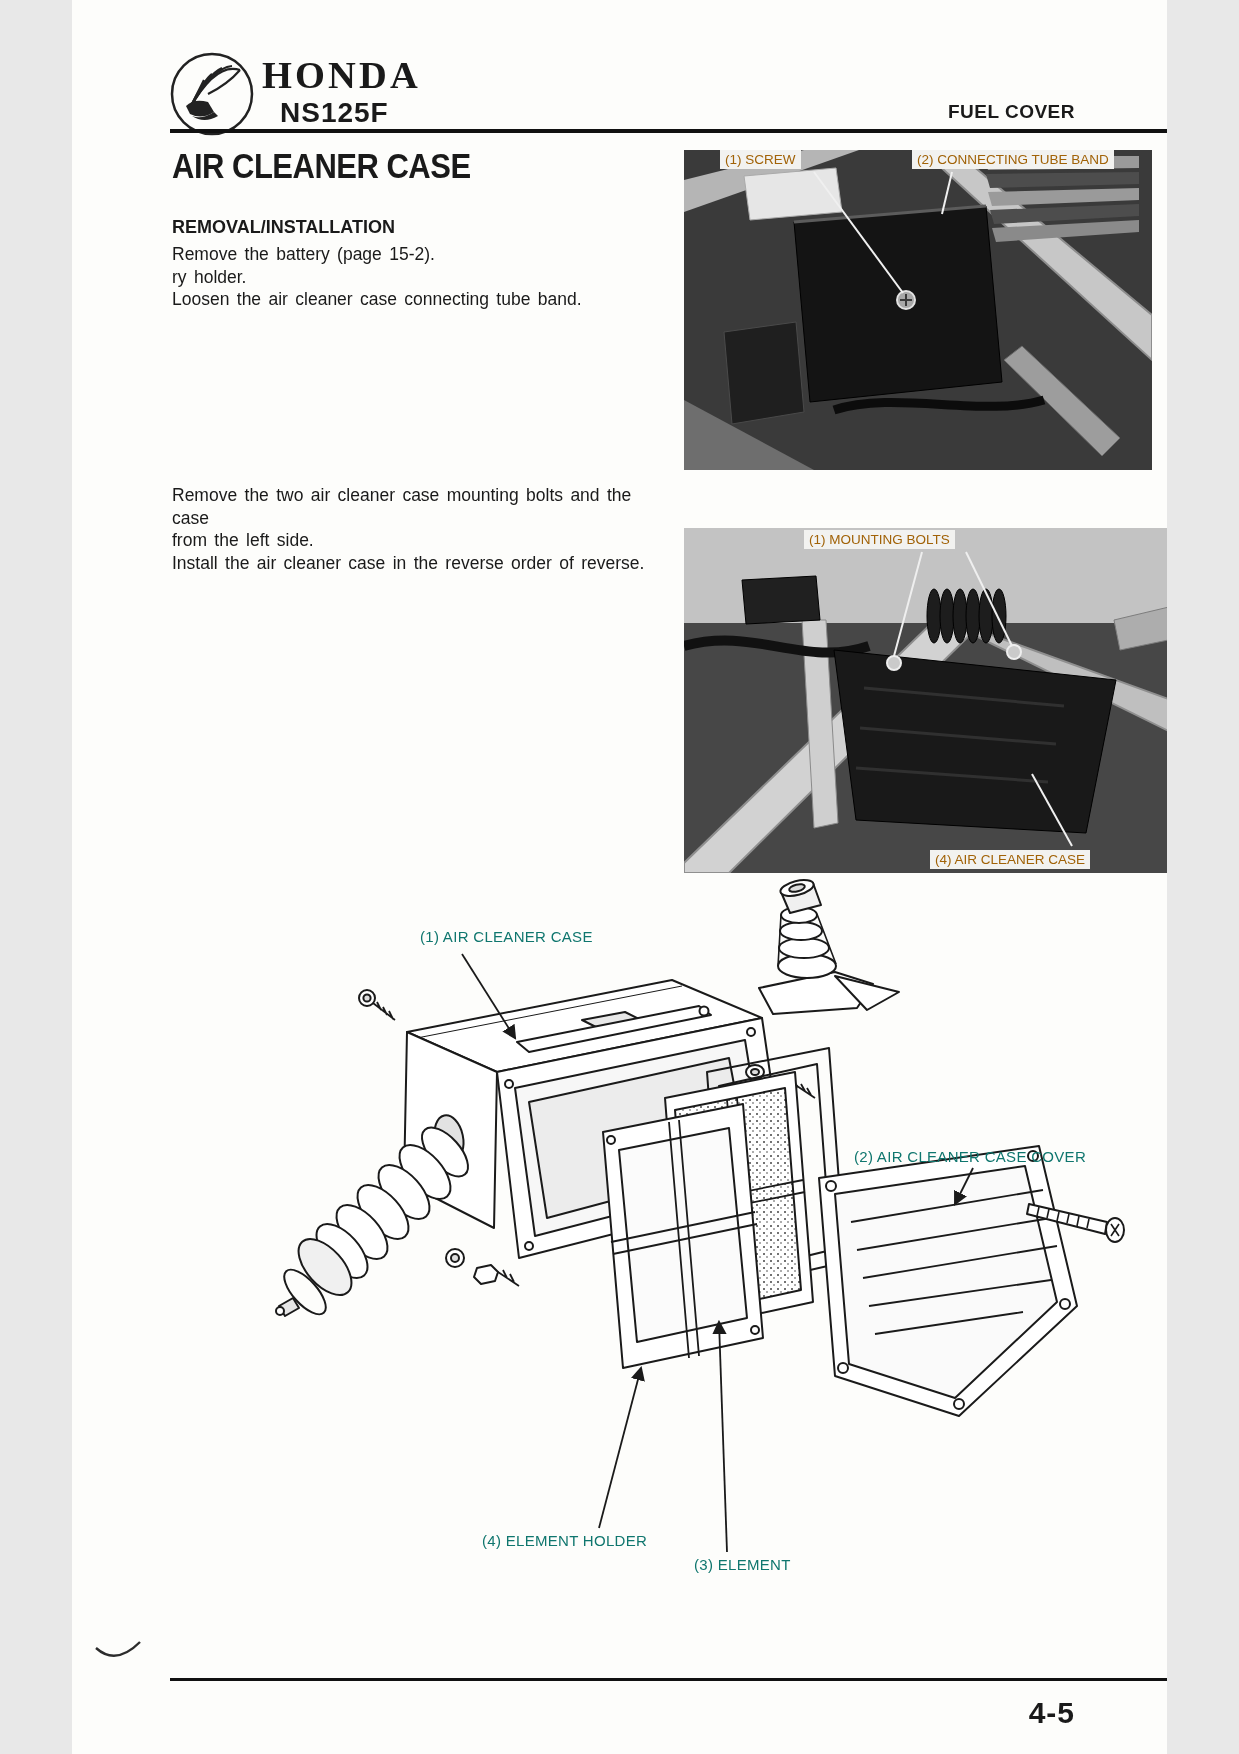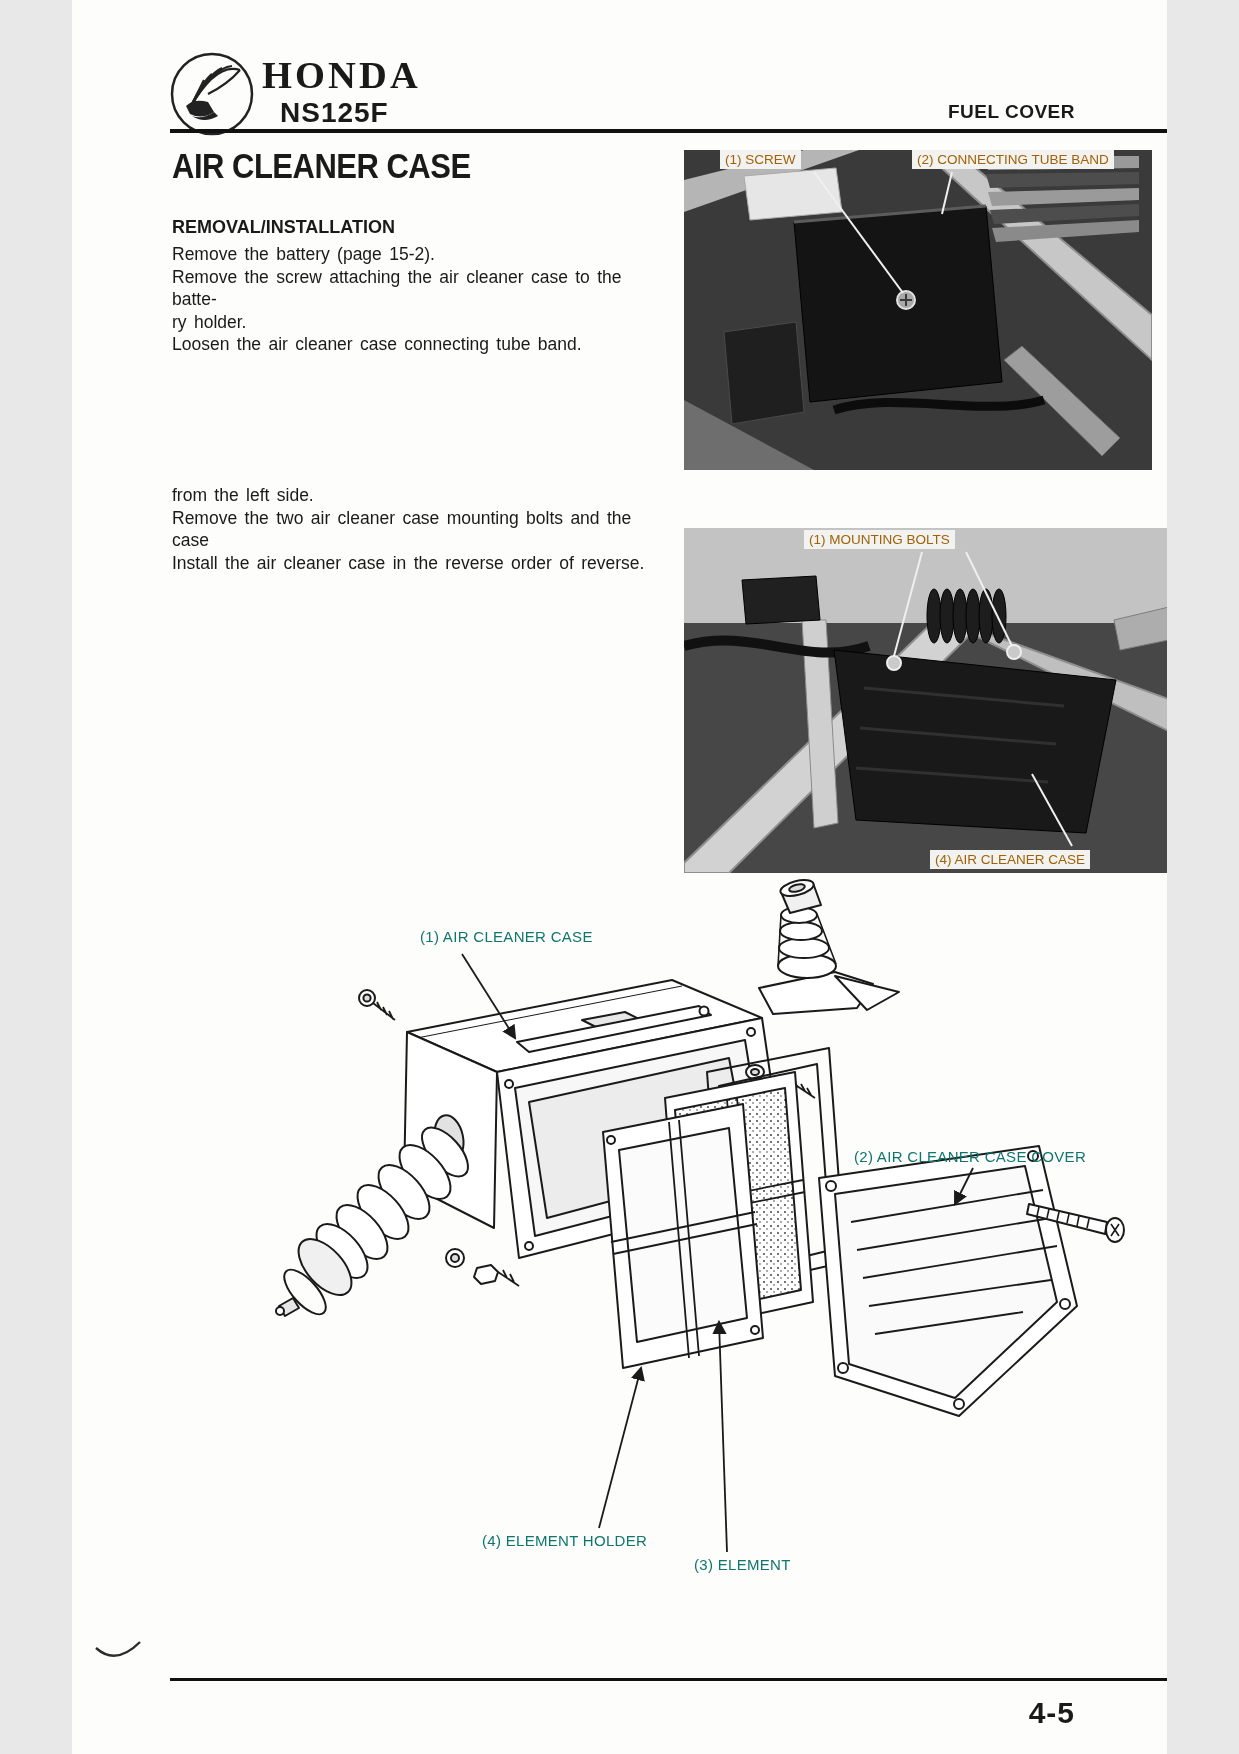--- a/index.html
+++ b/index.html
@@ -44,28 +44,27 @@
   <div class="abs brand" style="left:190px;top:54px">HONDA</div>
   <div class="abs model" style="left:208px;top:97px">NS125F</div>
   <div class="abs section" style="right:92px;top:101px">FUEL COVER</div>
   <div class="abs rule" style="left:98px;top:129px;width:1050px;height:4px"></div>
 
   <div class="abs page-title" style="left:100px;top:147px">AIR CLEANER CASE</div>
   <div class="abs proc-head" style="left:100px;top:217px">REMOVAL/INSTALLATION</div>
 
   <div class="abs bodytext" style="left:100px;top:243px">
     <div>Remove the battery (page 15-2).</div>
-    <div>Remove the screw attaching the air cleaner case to the batte-</div>
     <div>ry holder.</div>
     <div>Loosen the air cleaner case connecting tube band.</div>
   </div>
 
   <div class="abs bodytext" style="left:100px;top:484px">
+    <div>Remove the two air cleaner case mounting bolts and the case</div>
     <div>from the left side.</div>
-    <div>Remove the two air cleaner case mounting bolts and the case</div>
     <div>Install the air cleaner case in the reverse order of reverse.</div>
   </div>
 
   <div class="abs photo" style="left:612px;top:150px;width:468px;height:320px">
     <svg width="468" height="320" viewBox="0 0 468 320">
       <rect width="468" height="320" fill="#3a3a3a"></rect>
       <path d="M0,250 L130,320 L0,320 Z" fill="#6e6e6e"></path>
       <path d="M270,0 L468,165 L468,210 L238,0 Z" fill="#c7c7c7" stroke="#8d8d8d" stroke-width="2"></path>
       <path d="M0,62 L175,0 L120,0 L0,30 Z" fill="#b5b5b5"></path>
       <g>

